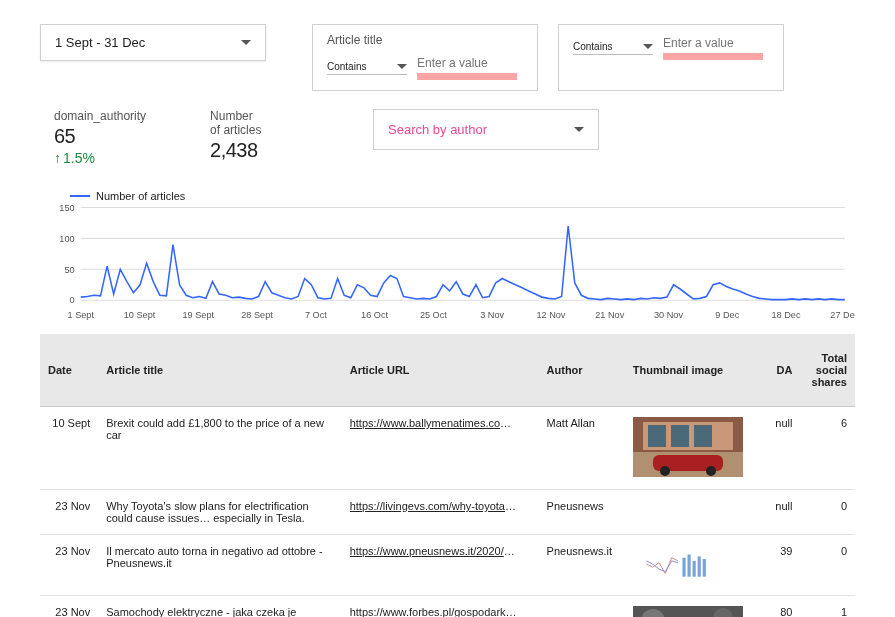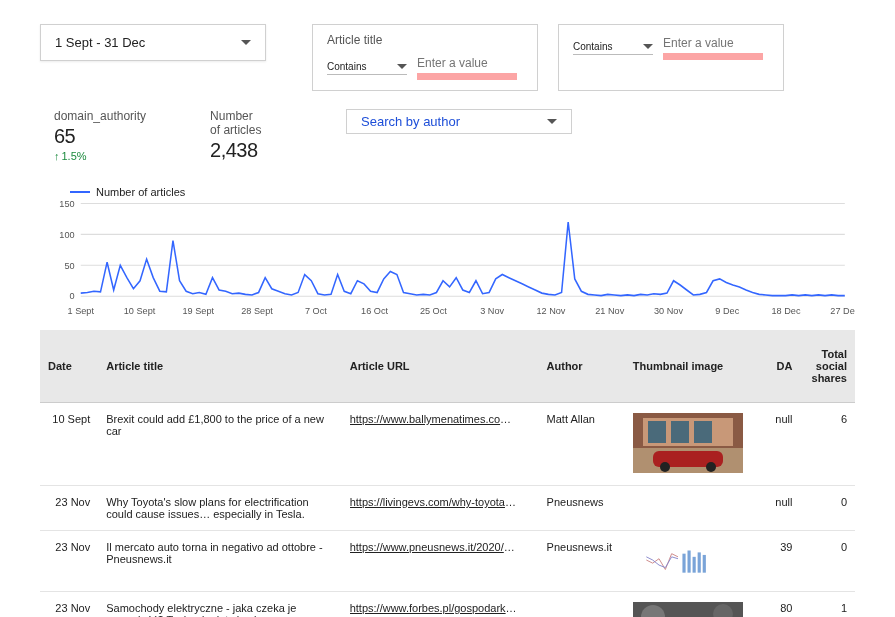--- a/index.html
+++ b/index.html
@@ -49,35 +49,35 @@
   }
   .value-input {
     border: none;
     border-bottom: 7px solid #fca5a5;
     font-size: 12px;
     color: #701a75;
     padding: 3px 0;
     width: 100px;
     outline: none;
   }
-  .stats-row { display: flex; gap: 80px; align-items: flex-start; margin-bottom: 10px; }
+  .stats-row { display: flex; gap: 107px; align-items: flex-start; margin-bottom: 10px; }
   .stat-block { padding-left: 14px; }
   .stat-label { font-size: 12px; color: #555; }
   .stat-value { font-size: 20px; font-weight: 400; margin-top: 2px; letter-spacing: -0.5px; }
-  .stat-delta { font-size: 11px; color: #1b8a3d; margin-top: 2px; }
+  .stat-delta { font-size: 14px; color: #1b8a3d; margin-top: 2px; }
   .up-arrow { color: #1b8a3d; margin-right: 2px; }
   .author-card {
     border: 1px solid #d0d0d0;
-    padding: 4px 14px;
+    padding: 12px 14px;
     width: 226px;
     display: flex;
     justify-content: space-between;
     align-items: center;
     font-size: 13px;
-    color: #1d4ed8;
+    color: #ec4899;
     cursor: pointer;
   }
   .chart-wrap { margin: 24px 0 12px; }
   .legend { display: flex; align-items: center; gap: 6px; margin-left: 30px; font-size: 11px; }
   .legend-line { width: 20px; height: 2px; background: #3366ff; display: inline-block; }
   svg.chart { width: 100%; height: 120px; display: block; }
 
   table.data-table {
     width: 100%;
     border-collapse: collapse;

